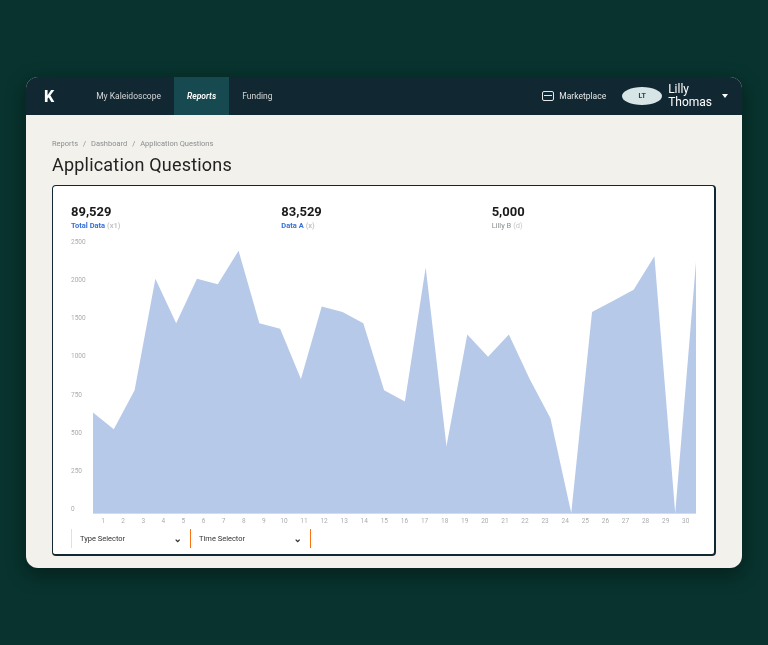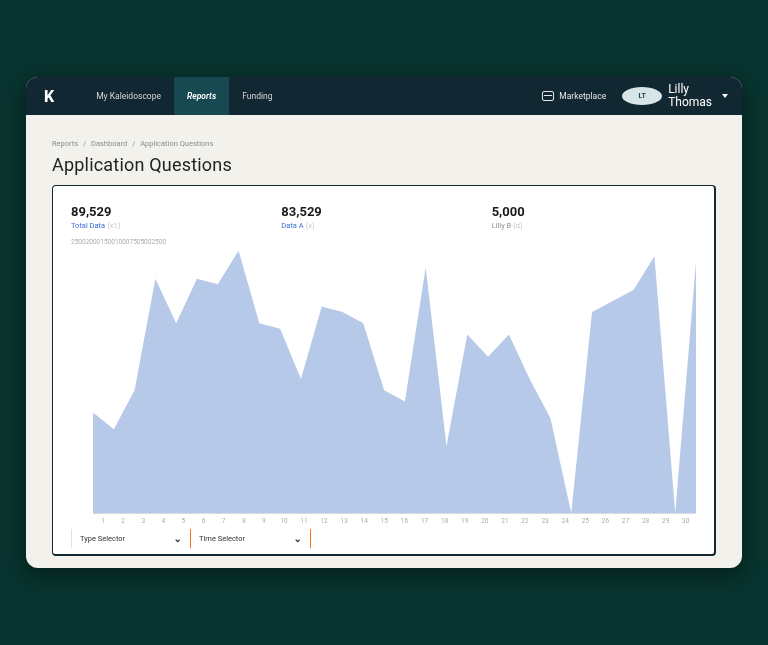--- a/index.html
+++ b/index.html
@@ -100,28 +100,28 @@
     flex:1;
     padding: 18px 18px 6px 18px;
     display:flex;
     flex-direction:column;
     margin-bottom:12px;
   }
   .stats { display:flex; gap:6px; margin-bottom:4px; }
   .stat { flex:1; }
   .stat-value { font-size:13px; font-weight:700; color:#1a1a1a; }
   .stat-label { font-size:7.5px; margin-top:2px; }
-  .stat-label.link { color:#3570d6; }
+  .stat-label.link { color:#3570d6;font-weight:bold; }
   .stat-label.muted { color:#8a8f90; }
   .stat-label .sub { color:#c3c6c7; margin-left:2px; }
   
   .chart-wrap { flex:1; display:flex; }
   .y-axis {
-    display:flex; flex-direction:row; justify-content:space-between;
-    font-size:6.5px; color:#a9acad; text-align:right; padding:4px 4px 14px 0;
+    display:flex; flex-direction:column; justify-content:space-between;
+    font-size:6.5px; color:#a9acad; text-align:left; padding:4px 4px 14px 0;
     width:22px;
   }
   .plot {
     flex:1; display:flex; flex-direction:column;
   }
   .plot-area {
     flex:1; position:relative;
   }
   .plot-area svg { position:absolute; inset:0; width:100%; height:100%; }
   .x-axis {

